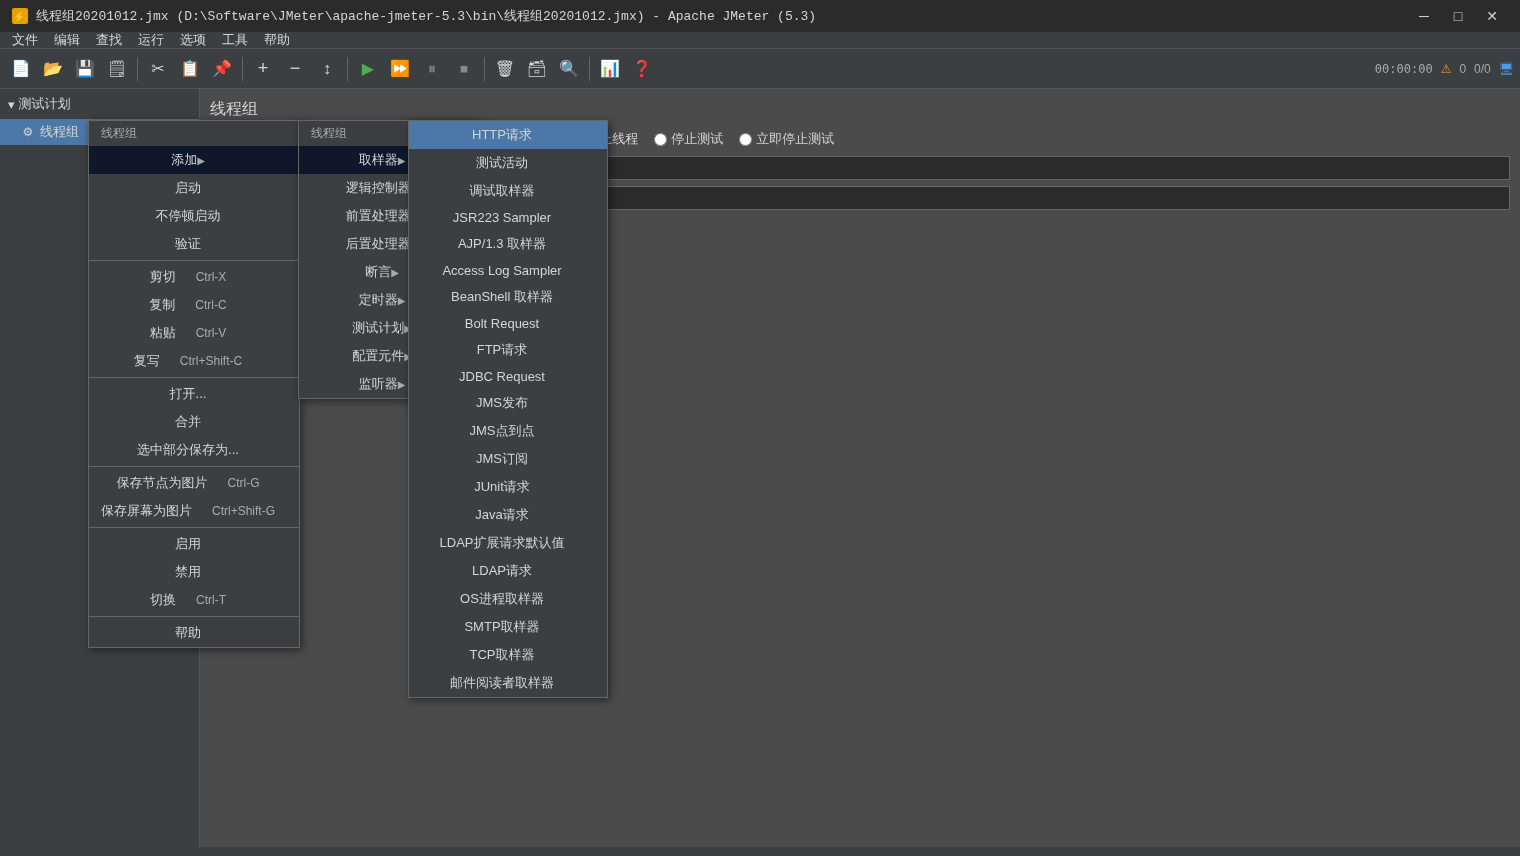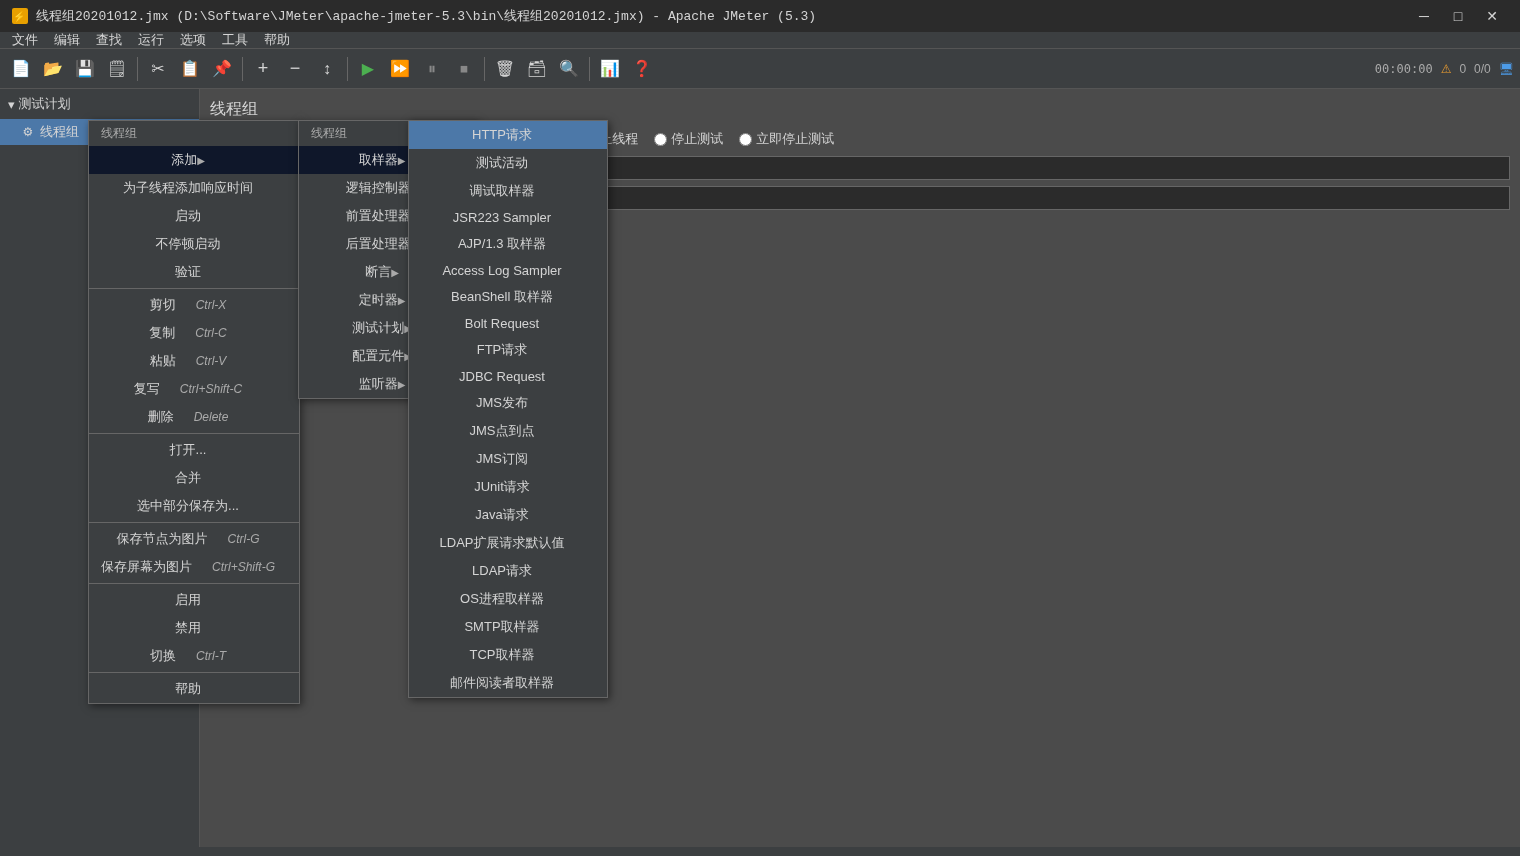--- a/index.html
+++ b/index.html
@@ -197,21 +197,20 @@
       white-space: nowrap;
       color: #d4d4d4;
       font-size: 13px;
       position: relative;
     }
     .ctx-menu-item.highlighted { background: #0f172a; }
     .ctx-menu-item .shortcut {
       color: #aaa;
       font-size: 12px;
       margin-left: 20px;
-      font-style: italic;
     }
     .ctx-menu-item .arrow {
       font-size: 10px;
       color: #aaa;
     }
     .ctx-menu-sep {
       height: 1px;
       background: #666;
       margin: 2px 0;
     }
@@ -400,23 +399,20 @@
 
 <div class="menu-overlay">
 
   <div class="ctx-menu" style="left: 88px; top: 120px;">
     <div class="ctx-menu-label">线程组</div>
     <div class="ctx-menu-item highlighted">
       <span>添加</span>
       <span class="arrow">▶</span>
     </div>
     <div class="ctx-menu-item">
-      <span>为子线程添加响应时间</span>
-    </div>
-    <div class="ctx-menu-item">
       <span>启动</span>
     </div>
     <div class="ctx-menu-item">
       <span>不停顿启动</span>
     </div>
     <div class="ctx-menu-item">
       <span>验证</span>
     </div>
     <div class="ctx-menu-sep"></div>
     <div class="ctx-menu-item">
@@ -427,24 +423,20 @@
       <span>复制</span>
       <span class="shortcut">Ctrl-C</span>
     </div>
     <div class="ctx-menu-item">
       <span>粘贴</span>
       <span class="shortcut">Ctrl-V</span>
     </div>
     <div class="ctx-menu-item">
       <span>复写</span>
       <span class="shortcut">Ctrl+Shift-C</span>
-    </div>
-    <div class="ctx-menu-item">
-      <span>删除</span>
-      <span class="shortcut">Delete</span>
     </div>
     <div class="ctx-menu-sep"></div>
     <div class="ctx-menu-item">
       <span>打开...</span>
     </div>
     <div class="ctx-menu-item">
       <span>合并</span>
     </div>
     <div class="ctx-menu-item">
       <span>选中部分保存为...</span>

